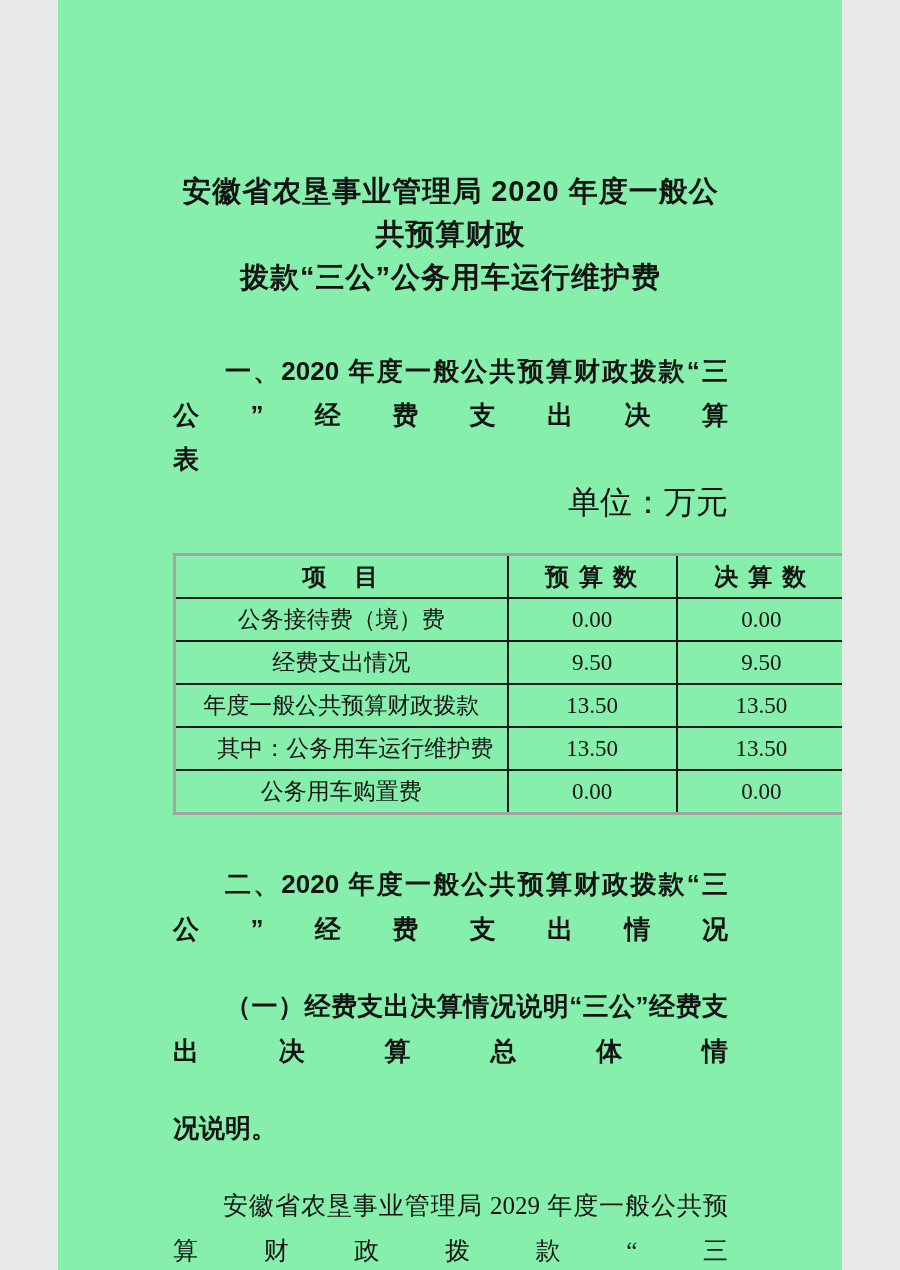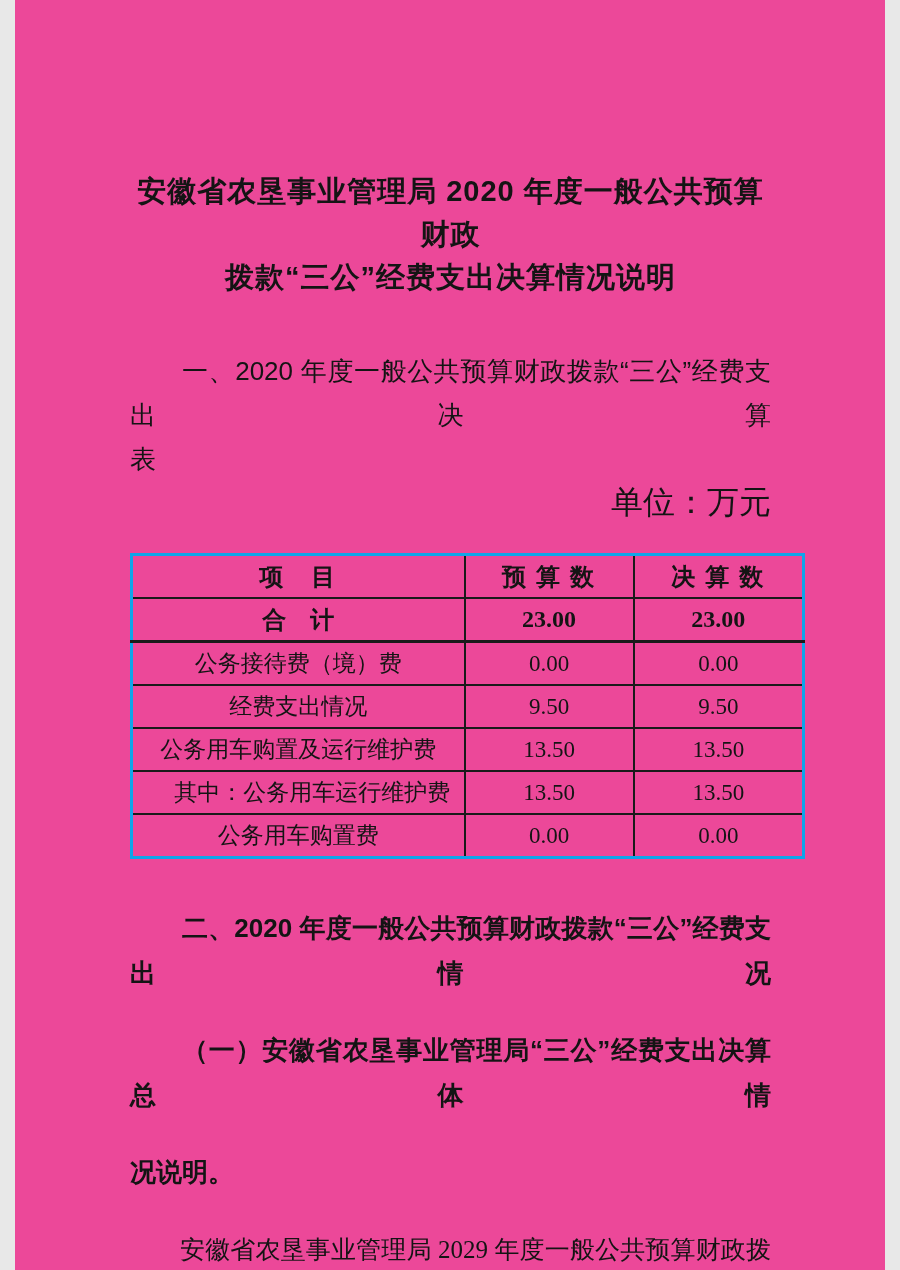--- a/index.html
+++ b/index.html
@@ -1,21 +1,21 @@
 <!DOCTYPE html>
 <html lang="zh"><head>
 <meta charset="utf-8">
 <style>
   html, body { margin: 0; padding: 0; background: #e8e8e8; }
   .page {
     position: relative;
-    width: 870px;
+    width: 784px;
     height: 1270px;
     margin: 0 auto;
-    background: #ec4899;
+    background: #86efac;
     color: #141414;
     overflow: hidden;
   }
   .content { padding: 0 114px 0 115px; }
 
   
   .doc-title {
     margin: 0;
     padding-top: 170px;
     font-family: "Liberation Sans", sans-serif;
@@ -26,21 +26,21 @@
     letter-spacing: 1px;
   }
 
   
   .line { font-size: 26px; }
   .indent { text-indent: 2em; }
   .stretch { text-align: justify; text-align-last: justify; }
 
   .sec-heading {
     font-family: "Liberation Sans", sans-serif;
-    font-weight: 400;
+    font-weight: 700;
     line-height: 44px;
   }
   .sec-1 { margin-top: 50px; }
 
   .unit-line {
     font-family: "Liberation Serif", serif;
     font-size: 32px;
     line-height: 42px;
     text-align: right;
   }
@@ -57,21 +57,21 @@
   table.expense col.c1 { width: 333px; }
   table.expense col.c2 { width: 169px; }
   table.expense col.c3 { width: 170px; }
   table.expense th, table.expense td {
     border: 2px solid #1a1a1a;
     height: 41px;
     padding: 0;
     text-align: center;
     vertical-align: middle;
   }
-  table.expense { border: 3px solid #0ea5e9; }
+  table.expense { border: 3px solid #a3a3a3; }
   table.expense thead th {
     font-weight: 700;
     font-size: 24px;
     letter-spacing: 2px;
   }
   tr.row-total td { font-weight: 700; font-size: 24px; border-bottom-width: 3px; }
   td.item-cell { text-align: left; padding-left: 8px; }
   tr.row-indent1 td.item-cell { padding-left: 28px; }
   tr.row-indent2 td.item-cell { }
 
@@ -88,21 +88,21 @@
   }
 </style>
 </head>
 <body>
 
 <div class="page">
   <div class="content">
 
     <h1 class="doc-title">
       <div>安徽省农垦事业管理局 2020 年度一般公共预算财政</div>
-      <div>拨款“三公”经费支出决算情况说明</div>
+      <div>拨款“三公”公务用车运行维护费</div>
     </h1>
 
     <div class="sec-heading sec-1">
       <div class="line indent stretch">一、2020 年度一般公共预算财政拨款“三公”经费支出决算</div>
       <div class="line">表</div>
     </div>
 
     <div class="unit-line">单位：万元</div>
 
     <table class="expense">
@@ -112,56 +112,51 @@
           <col class="c3">
         </colgroup>
       <thead>
         <tr>
           <th>项　目</th>
           <th>预 算 数</th>
           <th>决 算 数</th>
         </tr>
       </thead>
       <tbody>
-        <tr class="row-total">
-          <td>合　计</td>
-          <td>23.00</td>
-          <td>23.00</td>
-        </tr>
         <tr>
           <td class="item-cell">公务接待费（境）费</td>
           <td>0.00</td>
           <td>0.00</td>
         </tr>
         <tr>
           <td class="item-cell">经费支出情况</td>
           <td>9.50</td>
           <td>9.50</td>
         </tr>
         <tr>
-          <td class="item-cell">公务用车购置及运行维护费</td>
+          <td class="item-cell">年度一般公共预算财政拨款</td>
           <td>13.50</td>
           <td>13.50</td>
         </tr>
         <tr class="row-indent1">
           <td class="item-cell">其中：公务用车运行维护费</td>
           <td>13.50</td>
           <td>13.50</td>
         </tr>
         <tr class="row-indent2">
           <td class="item-cell">公务用车购置费</td>
           <td>0.00</td>
           <td>0.00</td>
         </tr>
       </tbody>
     </table>
 
     <div class="bottom-block">
       <div class="line indent stretch bold-line">二、2020 年度一般公共预算财政拨款“三公”经费支出情况</div>
-      <div class="line indent stretch bold-line">（一）安徽省农垦事业管理局“三公”经费支出决算总体情</div>
+      <div class="line indent stretch bold-line">（一）经费支出决算情况说明“三公”经费支出决算总体情</div>
       <div class="line bold-line">况说明。</div>
       <div class="line indent stretch body-line">安徽省农垦事业管理局 2029 年度一般公共预算财政拨款“三</div>
       <div class="line stretch body-line">公”经费支出预算为 23 万元，支出决算为 23 万元，完成预算的</div>
 
     </div>
 
   </div>
 </div>
 
 </body></html>

